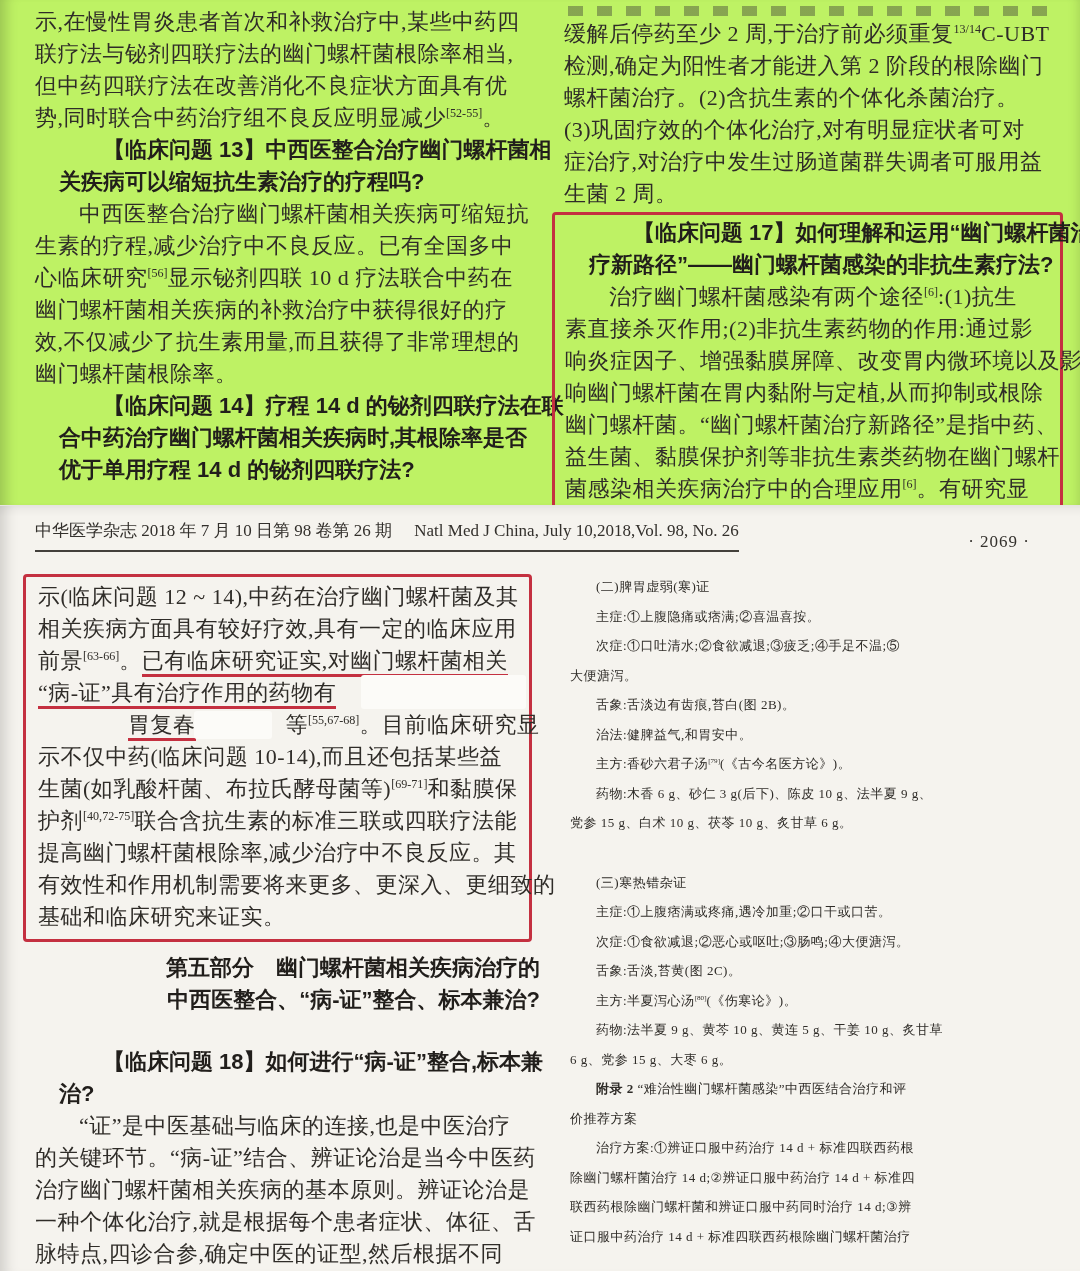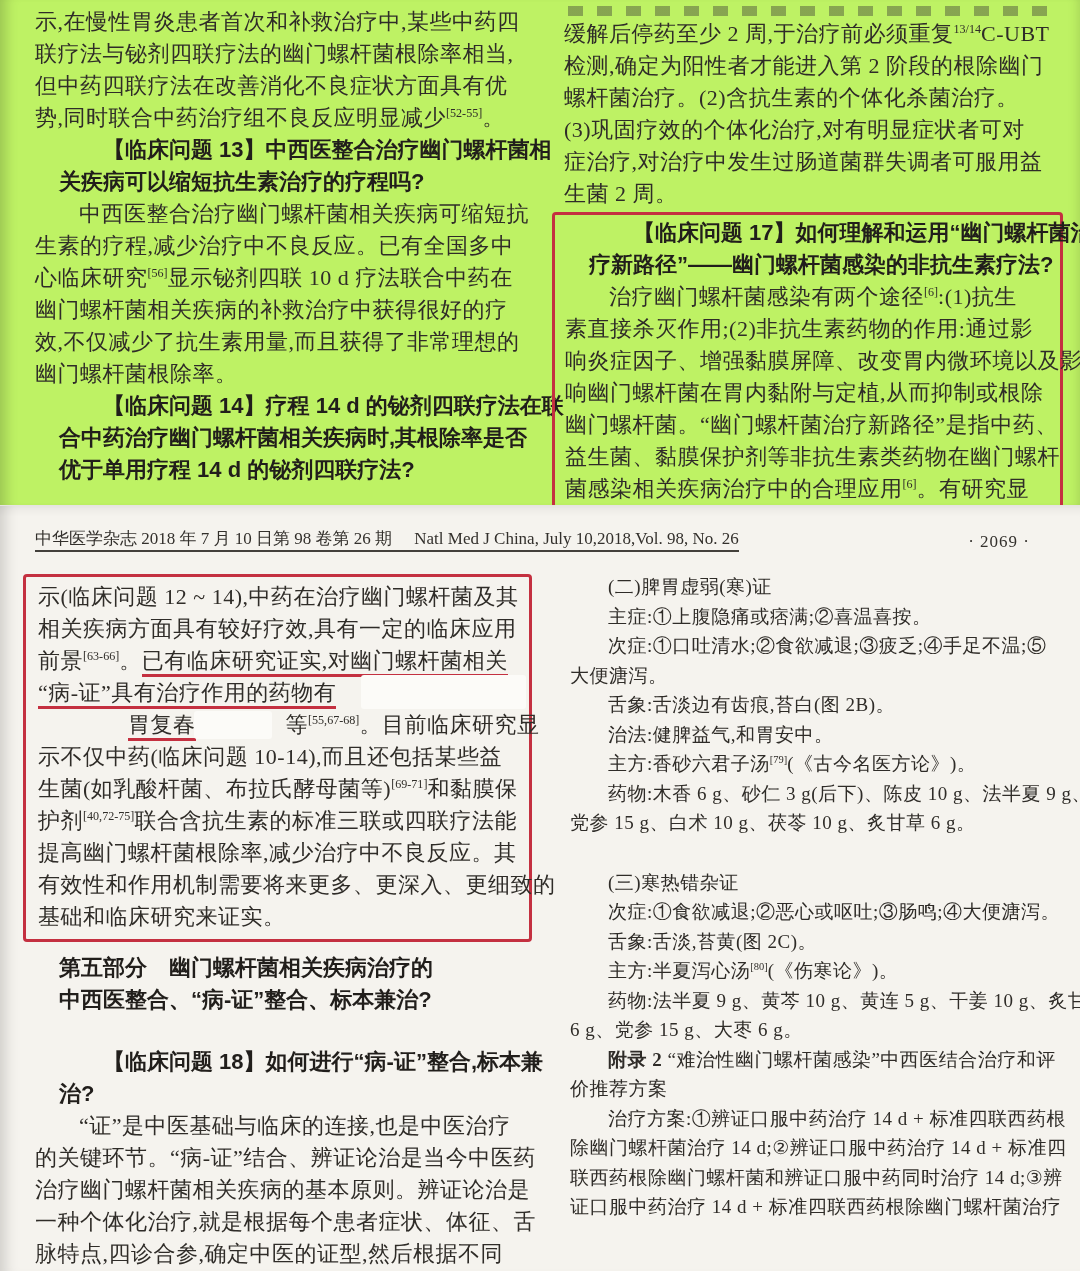--- a/index.html
+++ b/index.html
@@ -16,24 +16,24 @@
     box-shadow:inset 16px 0 14px -11px rgba(0,0,0,.20), inset -10px 0 12px -9px rgba(0,0,0,.14);
   }
   .bottom-sheet{
     height:766px;padding:16px 12px 0 35px;
     background:#f5f3ee;border-top:1px solid rgba(0,0,0,.06);
     box-shadow:inset 16px 0 14px -11px rgba(0,0,0,.16), inset 0 12px 10px -9px rgba(0,0,0,.07);
   }
   .col{width:505px;flex:0 0 auto;}
   .line{white-space:nowrap;letter-spacing:.5px;}
   .top-sheet .line,.bot-left .line{font-size:22px;line-height:32px;height:32px;}
-  .bot-right .line{font-size:19px;line-height:29.5px;height:29.5px;}
+  .bot-right .line{font-size:13px;line-height:29.5px;height:29.5px;}
   .line.b{font-family:"Liberation Sans","DejaVu Sans",sans-serif;font-weight:700;color:#211e1b;letter-spacing:0;margin-left:24px;}
   .line.ind{text-indent:2em;}
-  .line.ctr{text-align:left;text-indent:0;}
+  .line.ctr{text-align:right;text-indent:0;}
   .line.blank{height:30px;}
   sup{font-size:.55em;line-height:0;vertical-align:super;letter-spacing:0;}
   .redline{border-bottom:3px solid var(--annotation-red,#c43040);padding-bottom:1px;}
   .redbox{
     border:3px solid var(--annotation-red,#c43040);border-radius:4px;
     box-sizing:border-box;position:relative;
   }
   .redbox-tr{
     margin:2px 6px 0 -12px;padding:2px 6px 0 10px;height:310px;
     border-bottom:none;border-radius:4px 4px 0 0;
@@ -43,21 +43,21 @@
   }
   .patch{position:absolute;background:#fcfbf8;border-radius:3px;pointer-events:none;}
   .clip-strip{
     height:10px;width:95%;margin:0 0 2px 4px;overflow:hidden;opacity:.42;
     background:repeating-linear-gradient(90deg,#3c3a36 0 15px,transparent 15px 29px);
   }
   .journal-header{
     display:flex;justify-content:space-between;align-items:flex-end;
     font-size:17px;color:#33302c;padding-right:24px;height:30px;
   }
-  .jh-left{border-bottom:2px solid #43403b;padding-bottom:0;white-space:nowrap;}
+  .jh-left{border-bottom:2px solid #43403b;padding-bottom:8px;white-space:nowrap;}
   .jh-left .en{margin-left:18px;}
   .pagenum{margin-right:14px;letter-spacing:1px;}
   .cols{display:flex;gap:30px;margin-top:20px;}
   .bot-right{width:500px;}
   .after-box{margin-top:10px;}
 </style>
 </head>
 <body>
 
 <section class="sheet top-sheet">
@@ -151,20 +151,21 @@
         <div class="line ind">主症:①上腹隐痛或痞满;②喜温喜按。</div>
         <div class="line ind">次症:①口吐清水;②食欲减退;③疲乏;④手足不温;⑤</div>
         <div class="line">大便溏泻。</div>
         <div class="line ind">舌象:舌淡边有齿痕,苔白(图 2B)。</div>
         <div class="line ind">治法:健脾益气,和胃安中。</div>
         <div class="line ind">主方:香砂六君子汤<sup>[79]</sup>(《古今名医方论》)。</div>
         <div class="line ind">药物:木香 6 g、砂仁 3 g(后下)、陈皮 10 g、法半夏 9 g、</div>
         <div class="line">党参 15 g、白术 10 g、茯苓 10 g、炙甘草 6 g。</div>
         <div class="line blank"></div>
         <div class="line ind">(三)寒热错杂证</div>
+        <div class="line ind">主症:①上腹痞满或疼痛,遇冷加重;②口干或口苦。</div>
         <div class="line ind">次症:①食欲减退;②恶心或呕吐;③肠鸣;④大便溏泻。</div>
         <div class="line ind">舌象:舌淡,苔黄(图 2C)。</div>
         <div class="line ind">主方:半夏泻心汤<sup>[80]</sup>(《伤寒论》)。</div>
         <div class="line ind">药物:法半夏 9 g、黄芩 10 g、黄连 5 g、干姜 10 g、炙甘草</div>
         <div class="line">6 g、党参 15 g、大枣 6 g。</div>
         <div class="line ind"><b>附录 2</b> “难治性幽门螺杆菌感染”中西医结合治疗和评</div>
         <div class="line">价推荐方案</div>
         <div class="line ind">治疗方案:①辨证口服中药治疗 14 d + 标准四联西药根</div>
         <div class="line">除幽门螺杆菌治疗 14 d;②辨证口服中药治疗 14 d + 标准四</div>
         <div class="line">联西药根除幽门螺杆菌和辨证口服中药同时治疗 14 d;③辨</div>

